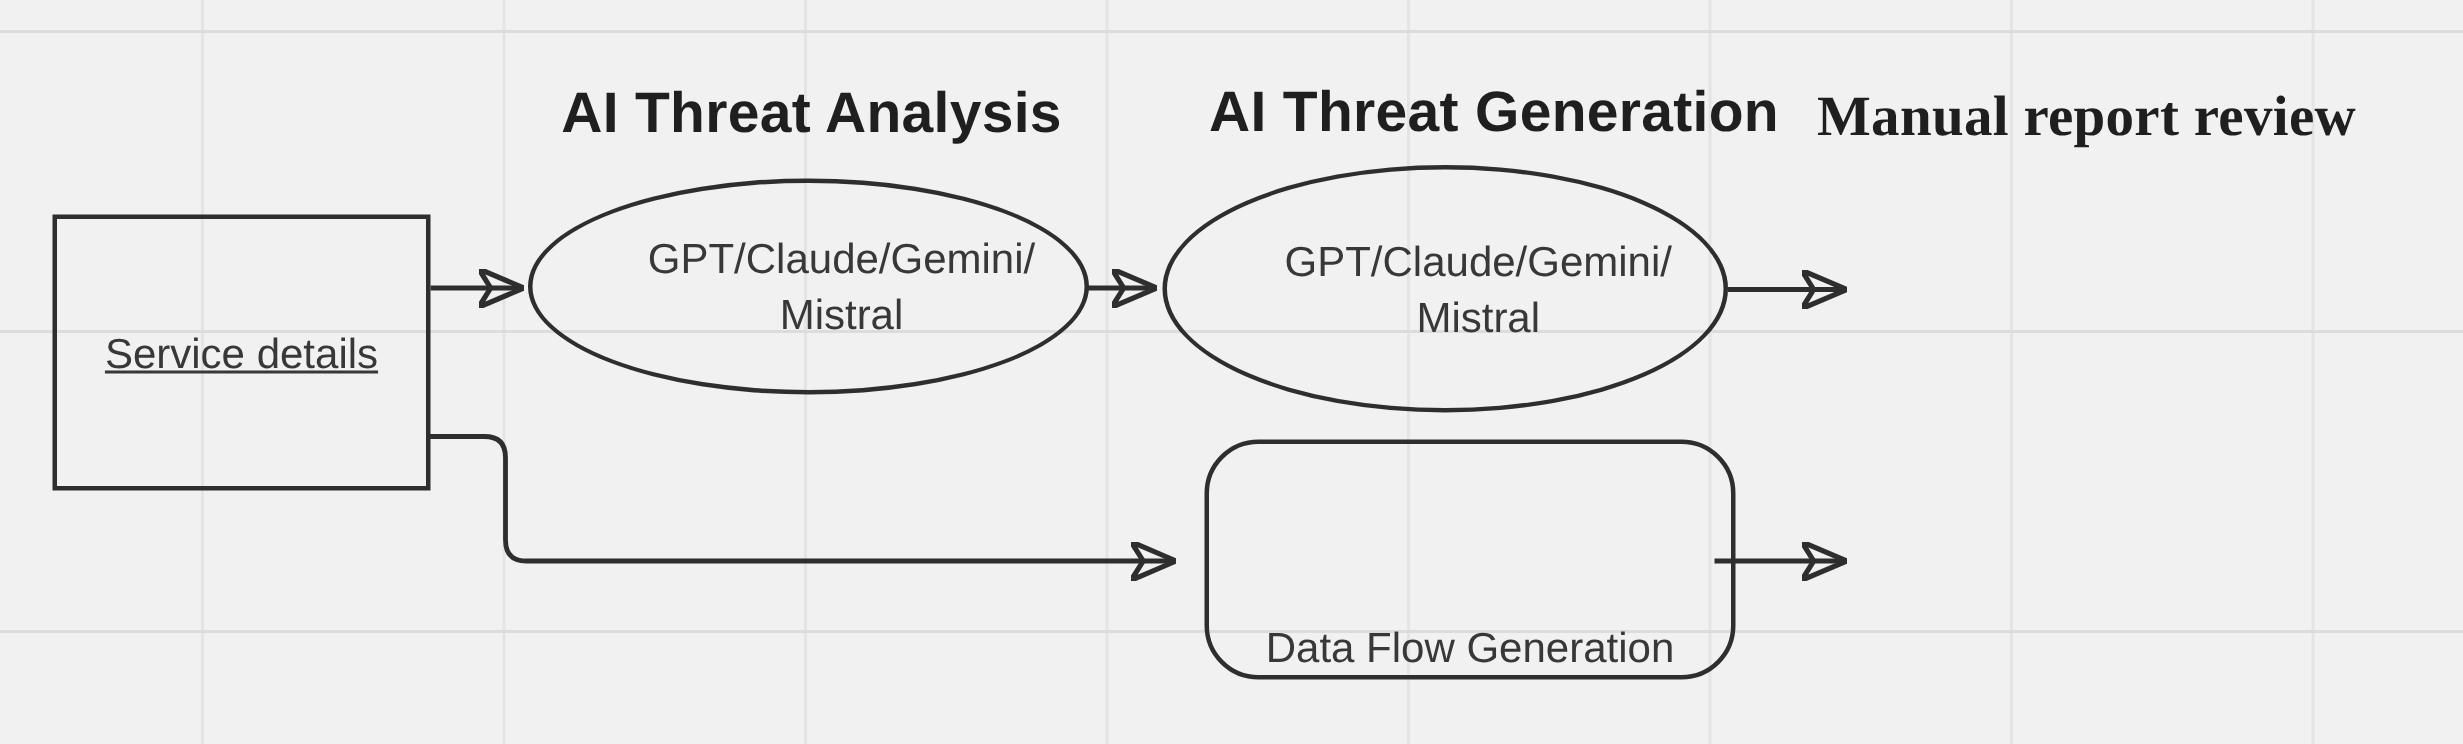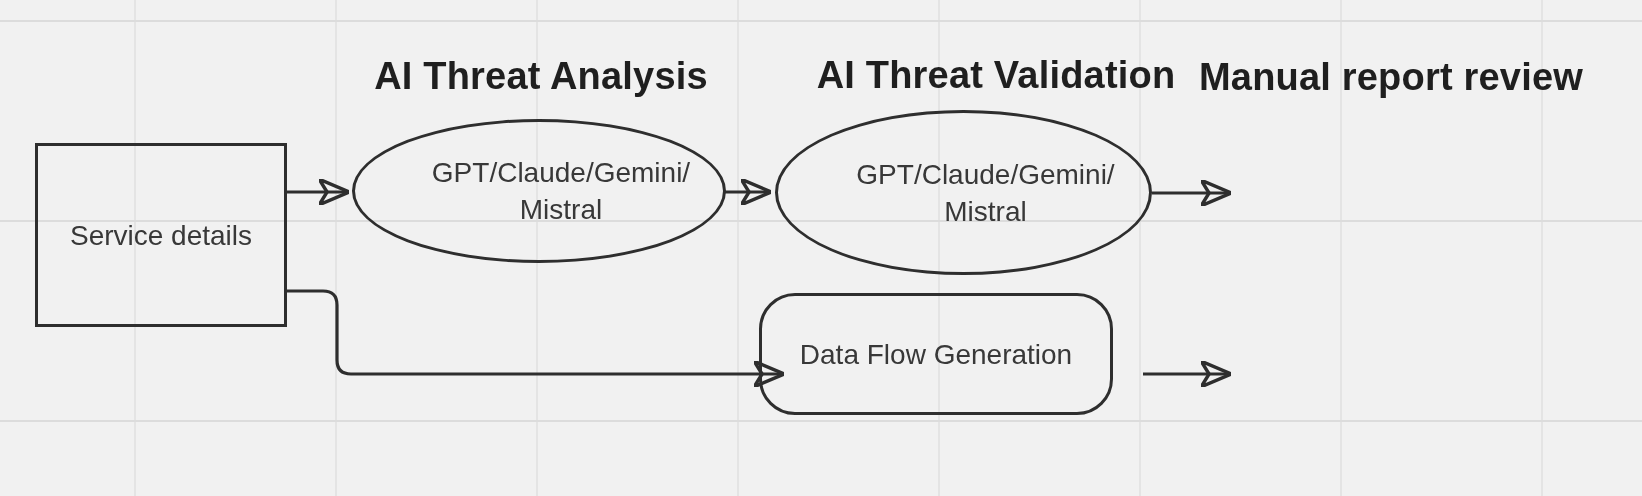--- a/index.html
+++ b/index.html
@@ -23,41 +23,41 @@
     position:absolute;
     box-sizing:border-box;
     border:3.5px solid #2e2e2e;
     background:transparent;
     display:flex;align-items:center;justify-content:center;
     text-align:center;
     color:#383838;
     font-size:28px;
     line-height:37px;
   }
-  .rect{border-radius:0;}
+  .rect{border-radius:0;text-decoration:underline;}
   .rounded{border-radius:36px;}
   .ellipse{border-radius:50%;}
   .node .label-lines{display:block;margin-left:44px;}
   .heading{
     position:absolute;
     width:420px;
     text-align:center;
     font-size:38px;
     font-weight:bold;
     color:#1f1f1f;
     letter-spacing:0.2px;
   }
   #service-box {left:35px;  top:143px; width:252px; height:184px;}
   #analysis-ellipse   {left:352px; top:119px; width:374px; height:144px;}
   #validation-ellipse {left:775px; top:110px; width:377px; height:165px;}
-  #dataflow-box{left:759px; top:293px; width:354px; height:122px;}
+  #dataflow-box{left:803px; top:293px; width:354px; height:160px;align-items:flex-end;}
   #report-box  {left:1235px;top:171px; width:317px; height:215px;}
   #heading-analysis  {left:331px;  top:55px;}
   #heading-validation{left:786px;  top:54px;}
-  #heading-review    {left:1181px; top:56px;}
+  #heading-review    {left:1181px; top:56px;font-family:Liberation Serif, serif;}
   #edges-layer{
     position:absolute;left:0;top:0;width:1642px;height:496px;
   }
   #edges-layer path{
     stroke:#2e2e2e;
     stroke-width:3.2;
     fill:none;
   }
 </style>
 </head>
@@ -73,21 +73,21 @@
     </defs>
     <path d="M287,192 L348,192" marker-end="url(#arrowhead)"></path>
     <path d="M725,192 L770,192" marker-end="url(#arrowhead)"></path>
     <path d="M1152,193 L1230,193" marker-end="url(#arrowhead)"></path>
     <path d="M285,291 L323,291 Q337,291 337,305 L337,360 Q337,374 351,374 L783,374" marker-end="url(#arrowhead)"></path>
     <path d="M1143,374 L1230,374" marker-end="url(#arrowhead)"></path>
   </svg>
 
   <div class="heading" id="heading-analysis">AI Threat Analysis</div>
 
-  <div class="heading" id="heading-validation">AI Threat Validation</div>
+  <div class="heading" id="heading-validation">AI Threat Generation</div>
 
   <div class="heading" id="heading-review">Manual report review</div>
 
   <div class="node rect" id="service-box">
     <span>Service details</span>
   </div>
 
   <div class="node ellipse" id="analysis-ellipse">
     <span class="label-lines">
       <span>GPT/Claude/Gemini/</span><br>

